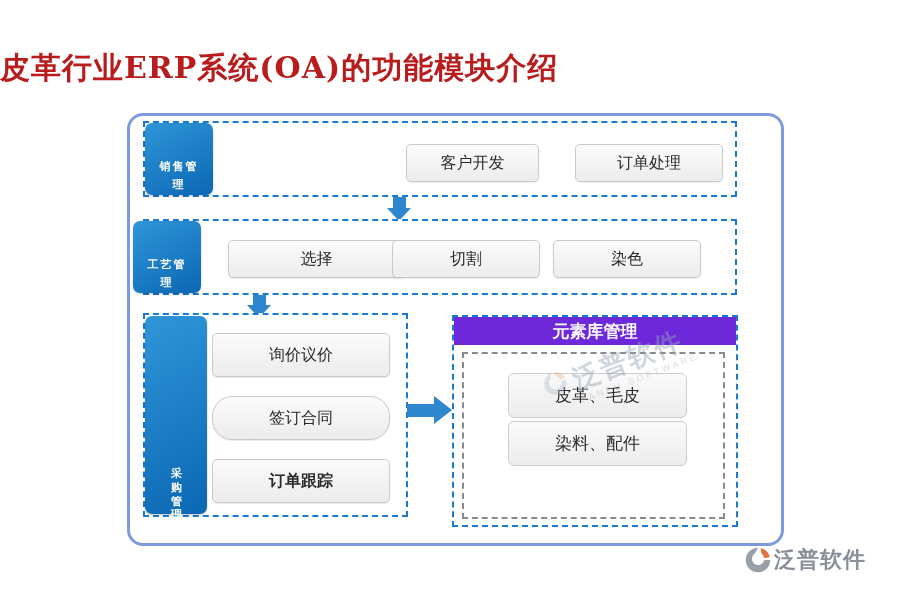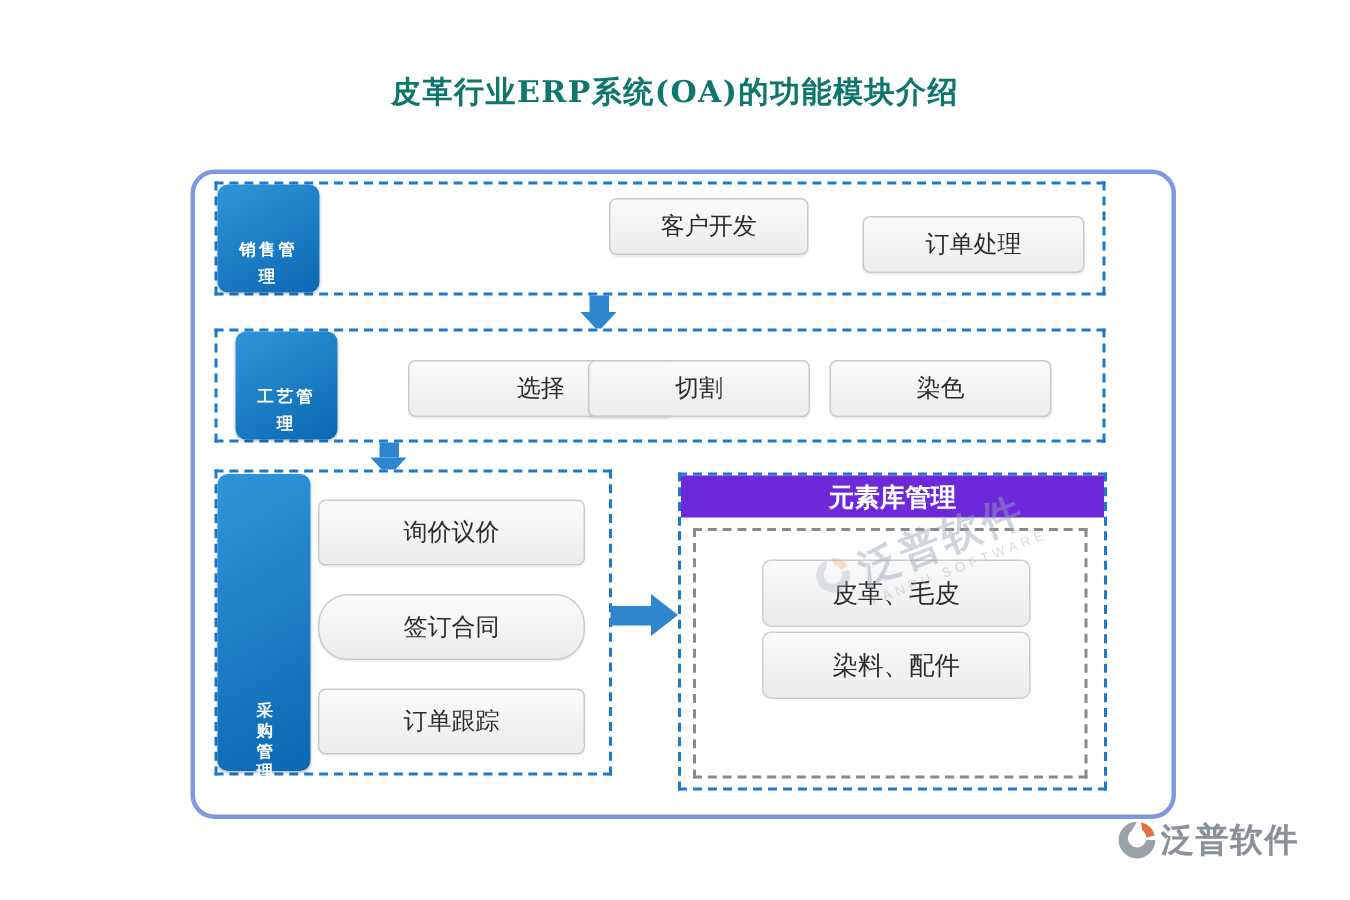--- a/index.html
+++ b/index.html
@@ -3,21 +3,21 @@
 <meta charset="utf-8">
 <style>
   * { margin:0; padding:0; box-sizing:border-box; }
   html,body { background:#ffffff; }
   .canvas{
     position:relative; width:900px; height:600px; background:#ffffff;
     font-family:"DejaVu Serif","Liberation Serif",serif; overflow:hidden;
   }
   .page-title{
     position:absolute; left:0; top:48px; width:100%;
-    text-align:center; font-size:20px; font-weight:bold; color:#0f766e;
+    text-align:left; font-size:30px; font-weight:bold; color:#b91c1c;
     letter-spacing:1px;
   }
   .outer-frame{
     position:absolute; left:127px; top:113px; width:657px; height:433px;
     border:3px solid #7d9ae0; border-radius:16px; background:#fff;
   }
   .row-dashed{
     position:absolute; border:2px dashed #1a7ad0; background:#fff;
   }
   .row1{ left:143px; top:121px; width:594px; height:76px; }
@@ -27,21 +27,21 @@
     position:absolute; left:452px; top:315px; width:286px; height:212px;
     border:2px dashed #1a7ad0; background:#fff;
   }
   .blue-label{
     position:absolute; border-radius:7px; color:#fff; font-weight:bold;
     font-size:11px; display:flex; align-items:flex-end; justify-content:center;
     text-align:center; background:linear-gradient(150deg,#2f96d8 0%,#0b67b4 100%);
     box-shadow:0 1px 2px rgba(0,0,0,.25);
   }
   .label1{ left:145px; top:123px; width:68px; height:72px; }
-  .label2{ left:157px; top:221px; width:68px; height:72px; }
+  .label2{ left:133px; top:221px; width:68px; height:72px; }
   .label3{ left:145px; top:316px; width:62px; height:198px; }
   .two-line{ width:40px; line-height:1.7; letter-spacing:2px; }
   .vertical-text{
     writing-mode:vertical-rl; letter-spacing:14px; line-height:1;
     padding-top:10px;
   }
   .item-box{
     position:absolute; height:38px; border:1px solid #c9c9c9; border-radius:5px;
     background:linear-gradient(#fbfbfb,#ececec); color:#2b2b2b;
     font-size:16px; display:flex; align-items:center; justify-content:center;
@@ -102,48 +102,48 @@
 <div class="canvas">
 
   <div class="page-title">皮革行业ERP系统(OA)的功能模块介绍</div>
 
   <div class="outer-frame"></div>
 
   <div class="row-dashed row1"></div>
   <div class="blue-label label1">
     <span class="two-line">销售管理</span>
   </div>
-  <div class="item-box" style="left:406px; top:132px; width:133px;">客户开发</div>
+  <div class="item-box" style="left:406px; top:144px; width:133px;">客户开发</div>
   <div class="item-box" style="left:575px; top:144px; width:148px;">订单处理</div>
 
   <div>
     <div class="arrow-stem" style="left:393px; top:197px; width:13px; height:11px;"></div>
     <div class="arrow-head-down" style="left:387px; top:208px;"></div>
   </div>
 
   <div class="row-dashed row2"></div>
   <div class="blue-label label2">
     <span class="two-line">工艺管理</span>
   </div>
-  <div class="item-box" style="left:228px; top:240px; width:177px;margin-left:44px;">选择</div>
+  <div class="item-box" style="left:228px; top:240px; width:177px;">选择</div>
   <div class="item-box" style="left:392px; top:240px; width:148px;">切割</div>
   <div class="item-box" style="left:553px; top:240px; width:148px;">染色</div>
 
   <div>
     <div class="arrow-stem" style="left:253px; top:295px; width:13px; height:10px;"></div>
     <div class="arrow-head-down" style="left:247px; top:305px;"></div>
   </div>
 
   <div class="row-dashed row3"></div>
   <div class="blue-label label3">
     <span class="vertical-text">采购管理</span>
   </div>
   <div class="item-box item-tall" style="top:333px;">询价议价</div>
   <div class="item-box item-tall" style="top:396px;border-radius:20px;">签订合同</div>
-  <div class="item-box item-tall" style="top:459px;">订单跟踪</div>
+  <div class="item-box item-tall" style="top:459px;font-weight:bold;">订单跟踪</div>
 
   <div>
     <div class="arrow-stem" style="left:407px; top:404px; width:27px; height:13px;"></div>
     <div class="arrow-head-right" style="left:434px; top:396px;"></div>
   </div>
 
   <div class="panel-dashed"></div>
   <div class="panel-header">元素库管理</div>
   <div class="inner-dashed"></div>
   <div class="panel-item" style="top:373px;">皮革、毛皮</div>

